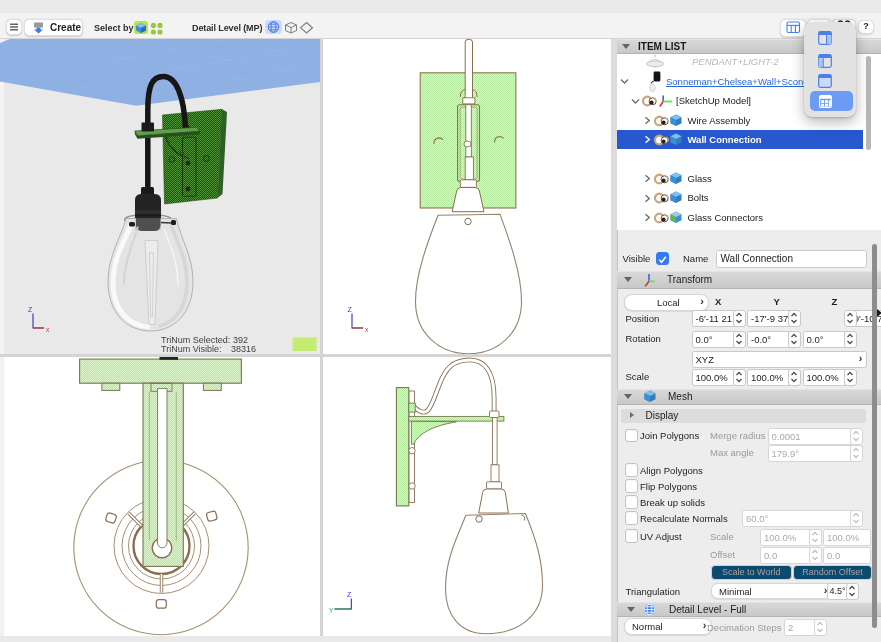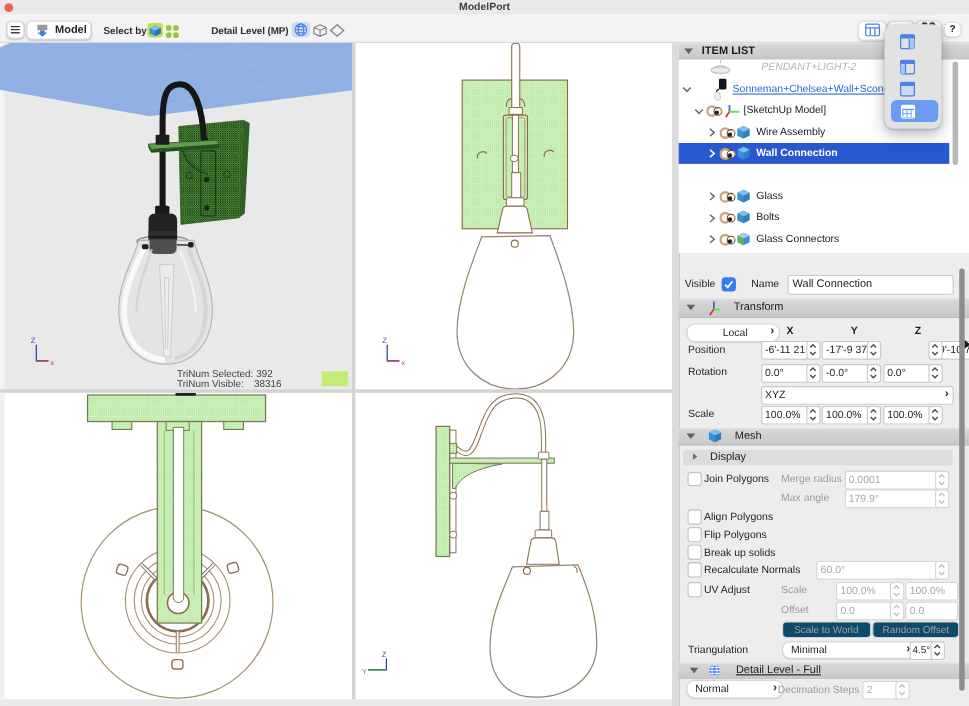--- a/index.html
+++ b/index.html
@@ -25,40 +25,36 @@
 .cb{position:absolute;width:11.5px;height:11.5px;background:#fff;border:0.5px solid #c2c2c2;border-radius:3px;box-shadow:inset 0 0.5px 1px rgba(0,0,0,.08);}
 .pill{position:absolute;background:#fff;border:0.5px solid #d6d6d6;box-shadow:0 0.5px 1px rgba(0,0,0,.15);font-size:9.5px;color:#1d1d1f;display:flex;align-items:center;padding-left:7px;}
 .gt{position:absolute;right:4px;top:50%;transform:translateY(-54%);font-size:11px;font-weight:bold;color:#333;line-height:1;}
 .gbtn{position:absolute;height:13px;background:#0c4a6e;border:0.5px solid #d2d2d2;border-radius:4px;font-size:9px;color:#a2a2a2;text-align:center;line-height:13px;white-space:nowrap;overflow:hidden;}
 .row{position:absolute;left:617px;width:246px;height:19.4px;font-size:9.5px;color:#1a1a1a;}
 .ri{position:absolute;}
 </style>
 </head>
 <body>
 <div id="app">
-<div id="titlebar">
-      <div id="reddot"></div>
-      <span class="title">ModelPort</span>
-    </div>
 <div id="toolbar">
  <div class="tbtn" style="left:6px;top:6.5px;width:14px;height:14px;">
   <svg width="14" height="14">
           <g stroke="#3c3c3c" stroke-width="1.2">
             <line x1="3" y1="4.2" x2="11" y2="4.2"></line>
             <line x1="3" y1="7" x2="11" y2="7"></line>
             <line x1="3" y1="9.8" x2="11" y2="9.8"></line>
           </g>
         </svg>
  </div>
  <div class="tbtn" style="left:24px;top:6.5px;width:57px;height:15px;">
   <svg width="18" height="15" style="position:absolute;left:6px;top:0;">
    <rect x="3" y="2.5" width="9" height="5" fill="#999"></rect>
    <polygon points="5.5,7.5 9.5,7.5 9.5,9.5 12,9.5 7.5,13.5 3,9.5 5.5,9.5" fill="#3f7ce2"></polygon>
   </svg>
-  <span style="position:absolute;left:25px;top:2px;font-size:10px;font-weight:600;color:#222;">Model</span>
+  <span style="position:absolute;left:25px;top:2px;font-size:10px;font-weight:600;color:#222;">Create</span>
  </div>
  <span class="tlabel" style="left:94px;top:10px;font-size:9px;">Select by</span>
  <div class="abs" style="left:134px;top:8px;width:14px;height:13.5px;background:#bce14f;border-radius:3px;">
   <svg width="14" height="14">
           <g>
             <polygon points="7,2 12,4.5 12,9.5 7,12 2,9.5 2,4.5" fill="#3b8fd4"></polygon>
             <polygon points="7,2 12,4.5 7,7 2,4.5" fill="#7fc0ee"></polygon>
             <polygon points="7,7 12,4.5 12,9.5 7,12" fill="#2a72b8"></polygon>
           </g>
         </svg>
@@ -541,21 +537,21 @@
 <div class="f fg" style="left:823px;top:547px;width:43px;">0.0</div>
 <div class="gbtn" style="left:711px;top:564.5px;width:78.5px;">Scale to World</div>
 <div class="gbtn" style="left:793px;top:564.5px;width:77px;">Random Offset</div>
 <span class="lb" style="left:625.5px;top:585.5px;">Triangulation</span>
 <div class="pill" style="left:711px;top:583px;width:112.5px;height:14px;border-radius:7px;">Minimal<span class="gt">›</span></div>
 <div class="f" style="left:826.5px;top:583px;width:19px;font-size:9px;padding-left:2px;">4.5°</div>
     <div class="st" style="left:846px;top:583px;"><svg width="10" height="14">
         <polyline points="2.5,5 5,2.5 7.5,5" class="sc"></polyline>
         <polyline points="2.5,9 5,11.5 7.5,9" class="sc"></polyline>
       </svg></div>
-<div class="bar" style="top:601.5px;height:13.5px;text-decoration:underline;">
+<div class="bar" style="top:601.5px;height:13.5px;">
  <div class="tri" style="margin-left:10px;"></div>
  <svg width="13" height="13" style="margin-left:8px;">
         <circle cx="6.5" cy="6.5" r="5.8" fill="#4a80e8"></circle>
         <g stroke="#fff" stroke-width="0.8" fill="none">
           <circle cx="6.5" cy="6.5" r="5.3"></circle>
           <ellipse cx="6.5" cy="6.5" rx="2.3" ry="5.3"></ellipse>
           <line x1="1.2" y1="6.5" x2="11.8" y2="6.5"></line>
           <line x1="2" y1="3.8" x2="11" y2="3.8"></line>
           <line x1="2" y1="9.2" x2="11" y2="9.2"></line>
         </g>

